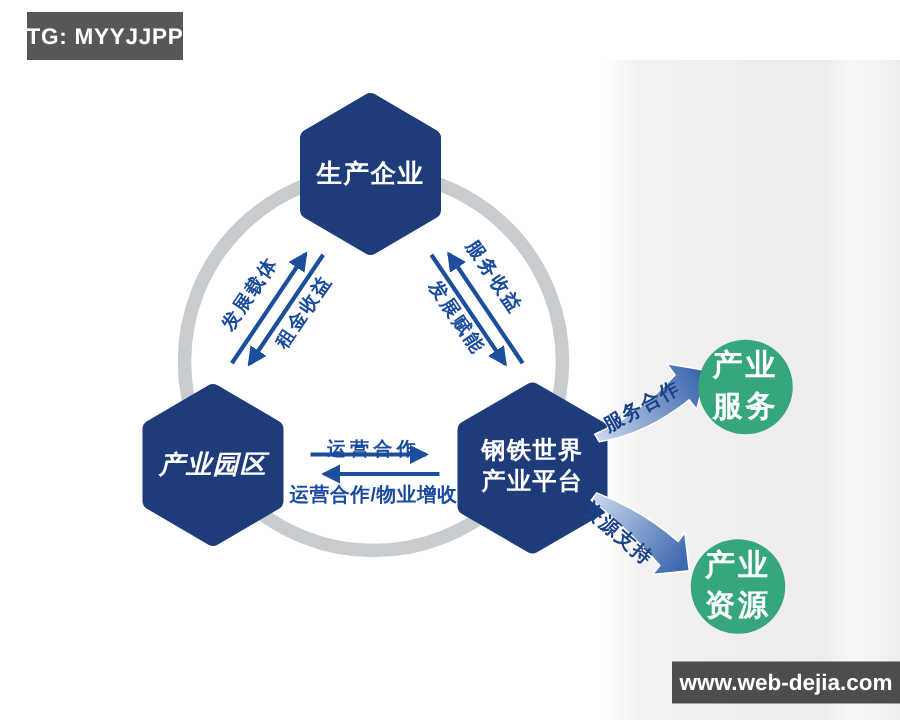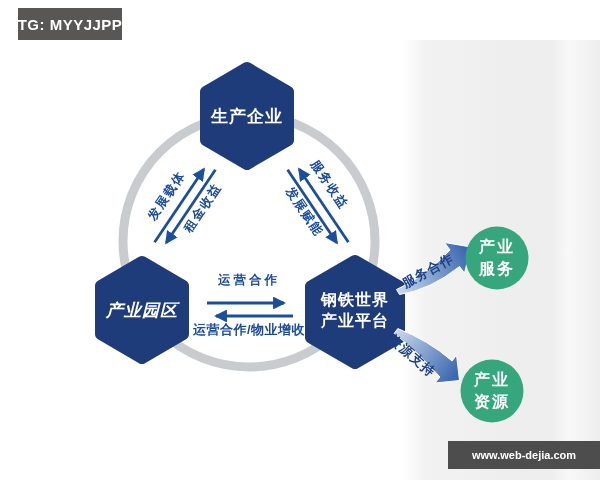--- a/index.html
+++ b/index.html
@@ -18,31 +18,31 @@
     white-space:nowrap; font-weight:bold; text-align:center;
   }
   .node-lbl { color:#ffffff; font-size:17px; letter-spacing:1px; }
   .node-lbl .line { line-height:1.3;font-family:Liberation Mono, monospace; }
   .edge-lbl { color:#1a4b9c; font-size:12.5px; letter-spacing:1.5px; }
   .rot-l { transform:translate(-50%,-50%) rotate(-56deg); }
   .rot-r { transform:translate(-50%,-50%) rotate(56deg); }
   .swoosh-lbl { color:#1d4186; font-size:13px; letter-spacing:1px; }
   .rot-sv { transform:translate(-50%,-50%) rotate(-29deg); }
   .rot-rs { transform:translate(-50%,-50%) rotate(41deg); }
-  .circle-lbl { color:#ffffff; font-size:16px; letter-spacing:2px; }
+  .circle-lbl { color:#ffffff; font-size:20px; letter-spacing:2px; }
   .circle-lbl .line { line-height:1.35; }
   .badge {
     position:absolute; left:18px; top:8px; width:104px; height:32px;
     background:#595656; color:#ffffff; font-weight:bold; font-size:15px;
     display:flex; align-items:center; justify-content:center;
     letter-spacing:0.5px;
   }
   .watermark {
     position:absolute; left:448px; top:441px; width:152px; height:28px;
-    background:#4d4d4d; color:#ffffff; font-weight:bold; font-size:11px;
+    background:#4d4d4d; color:#ffffff; font-weight:bold; font-size:15px;
     display:flex; align-items:center; justify-content:center;
   }
 </style>
 </head>
 <body>
 
 <div class="stage">
 
   <div class="bg-band"></div>
 
@@ -103,21 +103,21 @@
     <div class="line">钢铁世界</div>
     <div class="line">产业平台</div>
   </div>
 
   <div class="lbl edge-lbl rot-l" style="left:167px; top:196px;">发展载体</div>
   <div class="lbl edge-lbl rot-l" style="left:203px; top:208px;">租金收益</div>
 
   <div class="lbl edge-lbl rot-r" style="left:329px; top:185px;">服务收益</div>
   <div class="lbl edge-lbl rot-r" style="left:304px; top:212px;">发展赋能</div>
 
-  <div class="lbl edge-lbl" style="left:249px; top:280px; letter-spacing:3px;">运营合作</div>
+  <div class="lbl edge-lbl" style="left:249px; top:300px; letter-spacing:3px;">运营合作</div>
   <div class="lbl edge-lbl" style="left:249px; top:330px; letter-spacing:0.5px; font-size:13px;">运营合作/物业增收</div>
 
   <div class="lbl swoosh-lbl rot-sv" style="left:428px; top:271px;">服务合作</div>
   <div class="lbl swoosh-lbl rot-rs" style="left:412px; top:356px;">资源支持</div>
 
   <div class="lbl circle-lbl" style="left:497px; top:258px;">
     <div class="line">产业</div>
     <div class="line">服务</div>
   </div>
 

